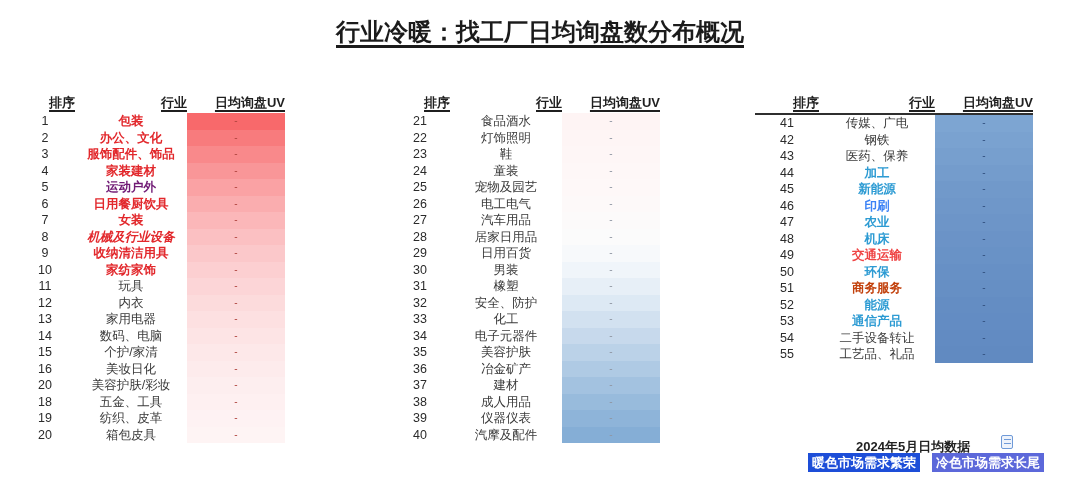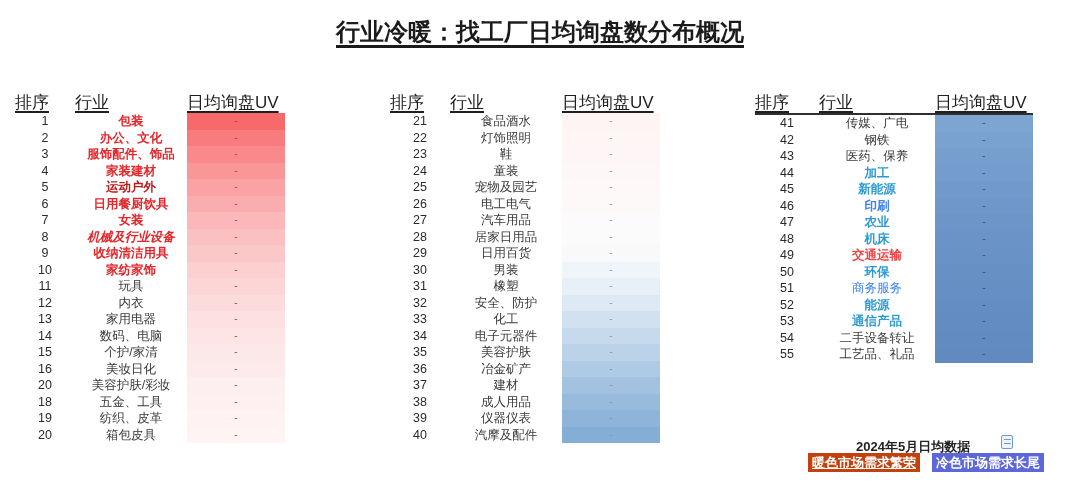--- a/index.html
+++ b/index.html
@@ -20,21 +20,21 @@
   }
   .tbl{position:absolute;top:95px;}
   #tbl-0{left:15px;}
   #tbl-1{left:390px;}
   #tbl-2{left:755px;}
   .hdr,.row{display:grid;}
   #tbl-0 .hdr,#tbl-0 .row,#tbl-1 .hdr,#tbl-1 .row{grid-template-columns:60px 112px 98px;}
   #tbl-2 .hdr,#tbl-2 .row{grid-template-columns:64px 116px 98px;}
   .hdr{height:18px;line-height:16px;}
   .hdr .hcell{
-    text-align:left;font-size:17px;font-weight:normal;color:#1f1f1f;
+    text-align:right;font-size:13px;font-weight:bold;color:#1f1f1f;
     text-decoration:underline;text-decoration-thickness:1.5px;text-underline-offset:3px;
   }
   .hdr.hdr-line{border-bottom:2px solid #2f2f2f;}
   .row{height:16.5px;line-height:16.5px;}
   .cell{font-size:12.5px;text-align:center;white-space:nowrap;overflow:hidden;}
   .cell.rank{color:#2b2b2b;}
   .cell.ind{color:#3a3a3a;}
   .cell.uv{font-size:10px;}
   .footer-note{
     position:absolute;left:856px;top:438px;
@@ -82,21 +82,21 @@
         <div class="cell ind" style="color: rgb(226, 40, 44); font-weight: bold;">服饰配件、饰品</div>
         <div class="cell uv" style="background: rgb(249, 137, 139); color: rgb(176, 69, 63);">-</div>
       </div>
       <div class="row">
         <div class="cell rank">4</div>
         <div class="cell ind" style="color: rgb(226, 40, 44); font-weight: bold;">家装建材</div>
         <div class="cell uv" style="background: rgb(249, 150, 152); color: rgb(176, 69, 63);">-</div>
       </div>
       <div class="row">
         <div class="cell rank">5</div>
-        <div class="cell ind" style="color: #b91c1c; font-weight: bold;">运动户外</div>
+        <div class="cell ind" style="color: #701a75; font-weight: bold;">运动户外</div>
         <div class="cell uv" style="background: rgb(250, 162, 164); color: rgb(176, 69, 63);">-</div>
       </div>
       <div class="row">
         <div class="cell rank">6</div>
         <div class="cell ind" style="color: rgb(226, 40, 44); font-weight: bold;">日用餐厨饮具</div>
         <div class="cell uv" style="background: rgb(250, 173, 175); color: rgb(176, 69, 63);">-</div>
       </div>
       <div class="row">
         <div class="cell rank">7</div>
         <div class="cell ind" style="color: rgb(226, 40, 44); font-weight: bold;">女装</div>
@@ -332,21 +332,21 @@
         <div class="cell ind" style="color: #ef4444; font-weight: bold;">交通运输</div>
         <div class="cell uv" style="background: rgb(105, 146, 198); color: rgb(50, 80, 127);">-</div>
       </div>
       <div class="row">
         <div class="cell rank">50</div>
         <div class="cell ind" style="color: rgb(45, 155, 211); font-weight: bold;">环保</div>
         <div class="cell uv" style="background: rgb(103, 144, 197); color: rgb(50, 80, 127);">-</div>
       </div>
       <div class="row">
         <div class="cell rank">51</div>
-        <div class="cell ind" style="color: #3b82f6; font-weight: normal;">商务服务</div>
+        <div class="cell ind" style="color: #c2410c; font-weight: bold;">商务服务</div>
         <div class="cell uv" style="background: rgb(102, 143, 196); color: rgb(50, 80, 127);">-</div>
       </div>
       <div class="row">
         <div class="cell rank">52</div>
         <div class="cell ind" style="color: rgb(45, 155, 211); font-weight: bold;">能源</div>
         <div class="cell uv" style="background: rgb(100, 141, 195); color: rgb(50, 80, 127);">-</div>
       </div>
       <div class="row">
         <div class="cell rank">53</div>
         <div class="cell ind" style="color: rgb(45, 155, 211); font-weight: bold;">通信产品</div>
@@ -361,20 +361,20 @@
         <div class="cell rank">55</div>
         <div class="cell ind">工艺品、礼品</div>
         <div class="cell uv" style="background: rgb(97, 138, 193); color: rgb(50, 80, 127);">-</div>
       </div>
     </div>
 </div>
 
 <div class="footer-note">2024年5月日均数据</div>
 
 <div class="legend">
-  <span class="chip" id="legend-warm" style="background: #c2410c; color: rgb(255, 255, 255); text-decoration: underline;">暖色市场需求繁荣</span>
+  <span class="chip" id="legend-warm" style="background: #1d4ed8; color: rgb(255, 255, 255);">暖色市场需求繁荣</span>
   <span class="chip" id="legend-cool" style="background: rgb(92, 104, 218); color: rgb(255, 255, 255);">冷色市场需求长尾</span>
 </div>
 
 <div class="mini-icon">
     <i></i>
     <i></i>
   </div>
 
 </body></html>

